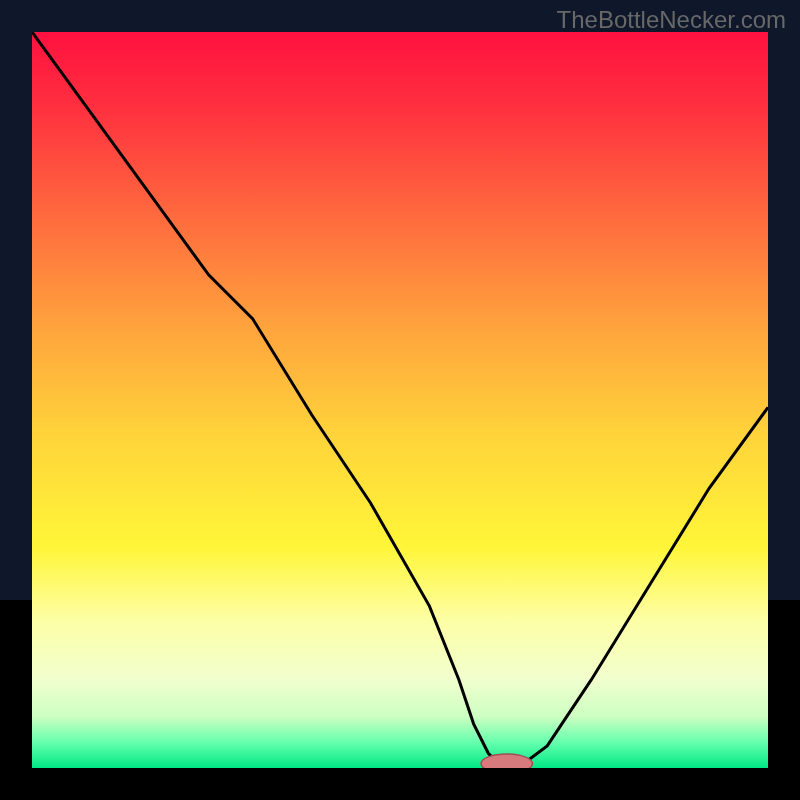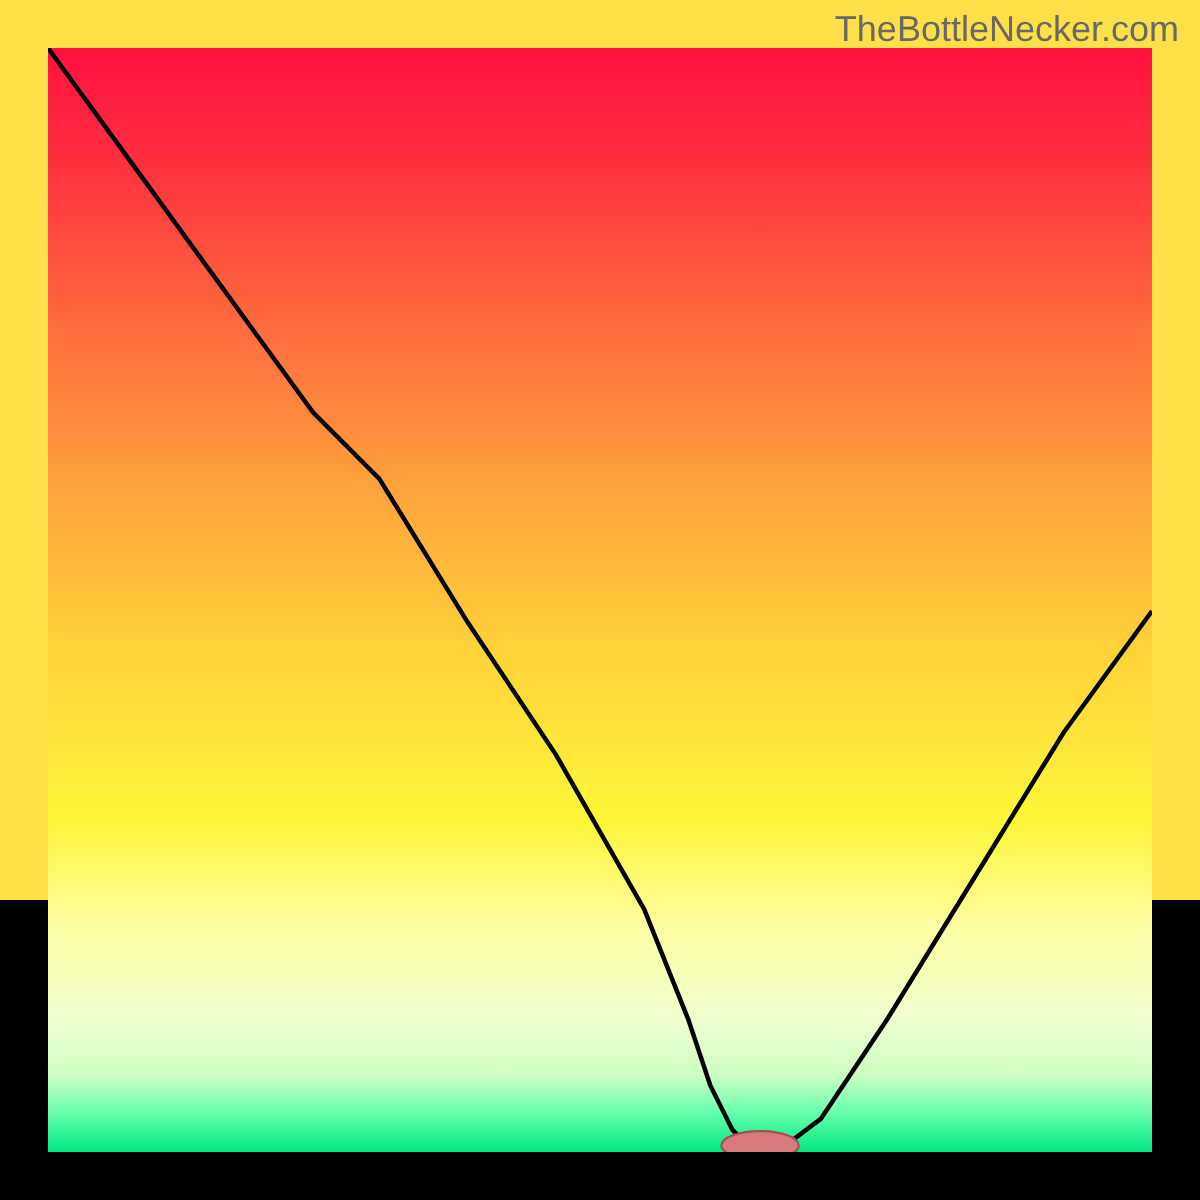--- a/index.html
+++ b/index.html
@@ -7,21 +7,21 @@
     padding: 0;
     width: 800px;
     height: 800px;
     background: #000;
     overflow: hidden;
   }
   .frame {
     position: relative;
     width: 800px;
     height: 600px;
-    background: #fde047;
+    background: #0f172a;
   }
   .plot-area {
     position: absolute;
     left: 32px;
     top: 32px;
     width: 736px;
     height: 736px;
   }
   .plot-area svg {
     display: block;

